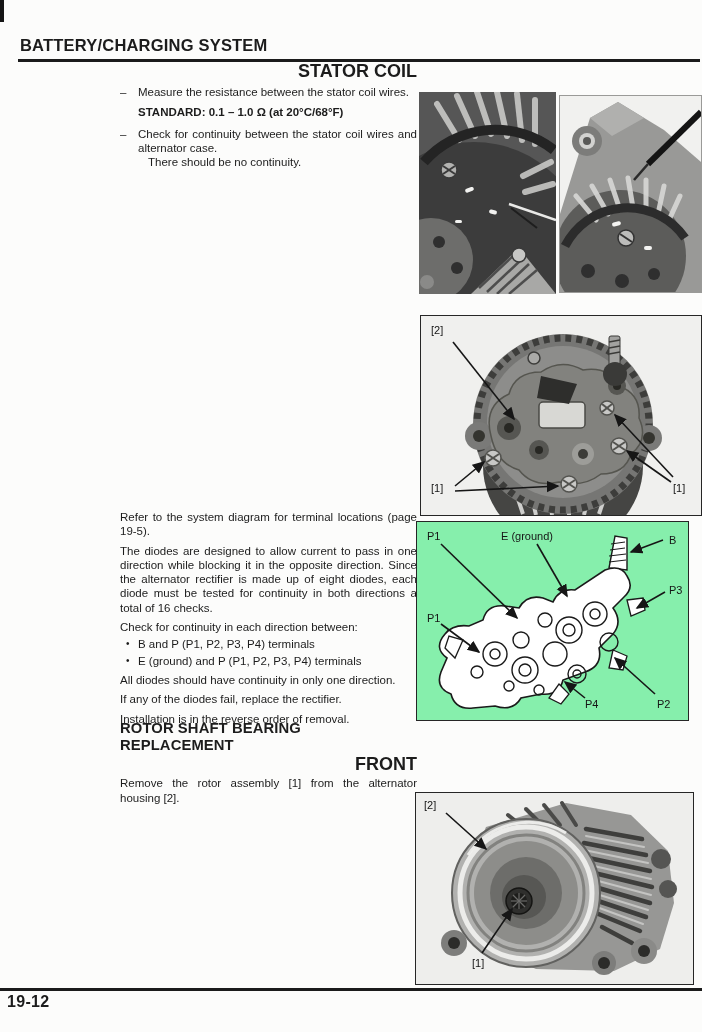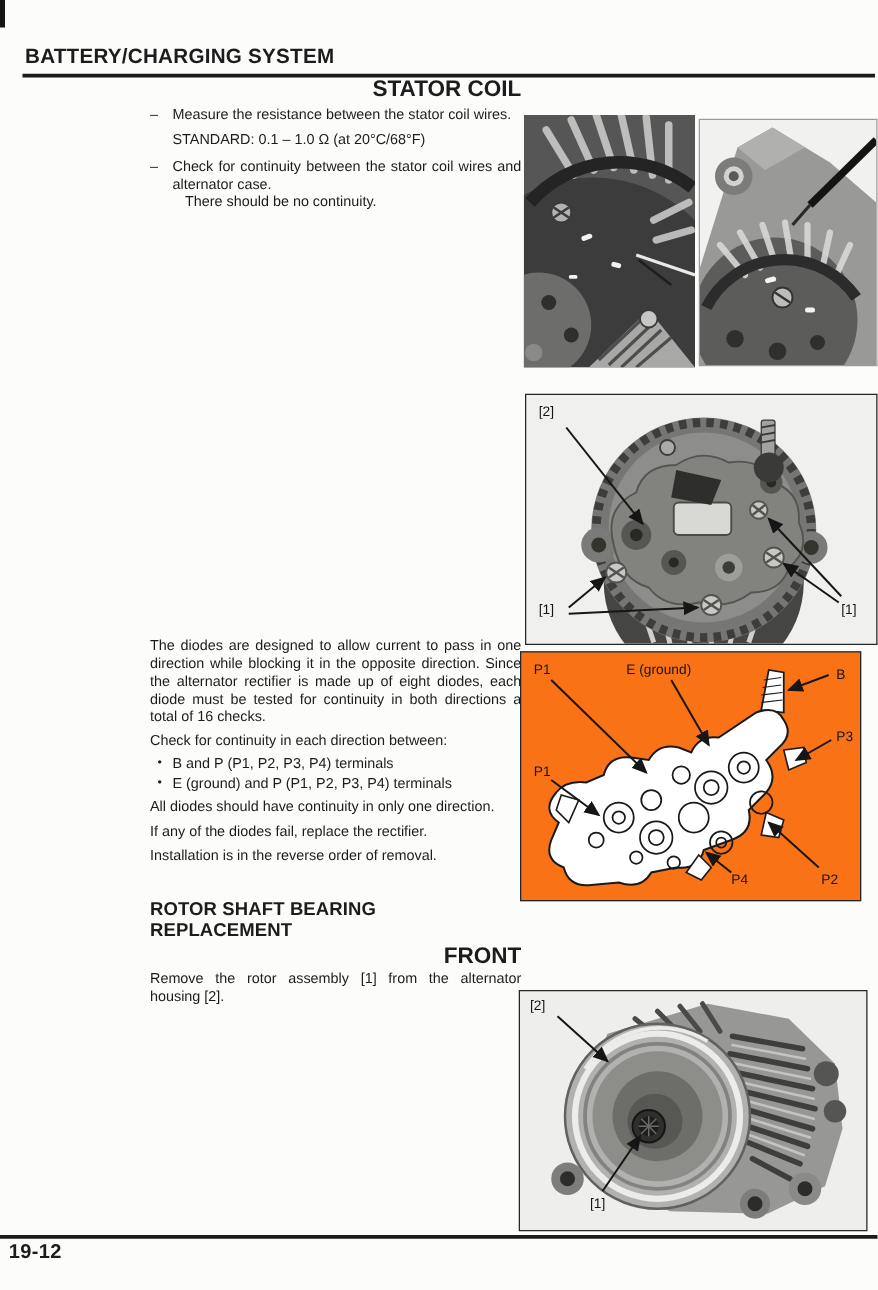--- a/index.html
+++ b/index.html
@@ -19,21 +19,21 @@
   .ftr-rule{position:absolute;left:0;top:988px;width:702px;height:3px;background:#1b1b1b;}
   .ftr-page{position:absolute;left:7px;top:993px;font-size:16px;font-weight:bold;letter-spacing:.3px;}
   
   .col{position:absolute;left:120px;width:297px;font-size:11.5px;line-height:14.3px;text-align:justify;}
   .h3{font-size:18px;font-weight:bold;margin:0 0 7px 0;text-align:right;}
   .h2{font-size:14.8px;font-weight:bold;line-height:16.5px;margin:0 0 4px 0;text-align:left;letter-spacing:.1px;}
   .p{margin:0 0 5px 0;}
   .dashrow{display:flex;margin:0 0 5px 0;}
   .dashrow .mk{width:18px;flex:none;}
   .dashrow .tx{flex:1;}
-  .standard{font-weight:normal;margin:2px 0 8px 18px;text-align:left;}
+  .standard{font-weight:bold;margin:2px 0 8px 18px;text-align:left;}
   .dotrow{display:flex;margin:0 0 2px 0;}
   .dotrow .mk{width:7px;flex:none;margin-left:6px;font-size:10px;}
   .dotrow .tx{flex:1;text-align:left;padding-left:5px;}
   
   .fig{position:absolute;overflow:hidden;}
   .fig.boxed{border:1.5px solid #262626;}
   .fig svg{display:block;}
   .figlabel{position:absolute;font-size:11px;color:#161616;background:transparent;line-height:12px;}
 </style>
 </head>
@@ -203,36 +203,37 @@
         <line x1="250" y1="166" x2="206" y2="135" marker-end="url(#ah1)"></line>
         <line x1="252" y1="161" x2="194" y2="99" marker-end="url(#ah1)"></line>
       </g>
     </svg>
     <span class="figlabel" style="left:10px;top:8px">[2]</span>
     <span class="figlabel" style="left:10px;top:166px">[1]</span>
     <span class="figlabel" style="left:252px;top:166px">[1]</span>
   </div>
 
   <div class="col" style="top:510px">
+    <div class="p">Refer to the system diagram for terminal locations (page 19-5).</div>
     <div class="p">The diodes are designed to allow current to pass in one direction while blocking it in the opposite direction. Since the alternator rectifier is made up of eight diodes, each diode must be tested for continuity in both directions a total of 16 checks.</div>
     <div class="p" style="margin-bottom:3px">Check for continuity in each direction between:</div>
     <div class="dotrow">
       <span class="mk">•</span>
       <span class="tx">B and P (P1, P2, P3, P4) terminals</span>
     </div>
     <div class="dotrow" style="margin-bottom:5px">
       <span class="mk">•</span>
       <span class="tx">E (ground) and P (P1, P2, P3, P4) terminals</span>
     </div>
     <div class="p">All diodes should have continuity in only one direction.</div>
     <div class="p">If any of the diodes fail, replace the rectifier.</div>
     <div class="p">Installation is in the reverse order of removal.</div>
   </div>
 
-  <div class="fig boxed" style="left:416px;top:521px;width:271px;height:198px;background:#f97316">
+  <div class="fig boxed" style="left:416px;top:521px;width:271px;height:198px;background:#86efac">
     <svg width="271" height="198" viewBox="0 0 271 198">
       <defs>
         <marker id="ah2" markerWidth="9" markerHeight="8" refX="7" refY="3.5" orient="auto">
           <path d="M0,0 L8,3.5 L0,7 z" fill="#161616"></path>
         </marker>
       </defs>
       <g stroke="#1a1a1a" fill="#ffffff">
         <path d="M192,46 l6,-32 l12,2 l0,32 z" stroke-width="1.4"></path>
         <line x1="194" y1="22" x2="208" y2="20"></line>
           <line x1="193" y1="28" x2="208" y2="26"></line>

